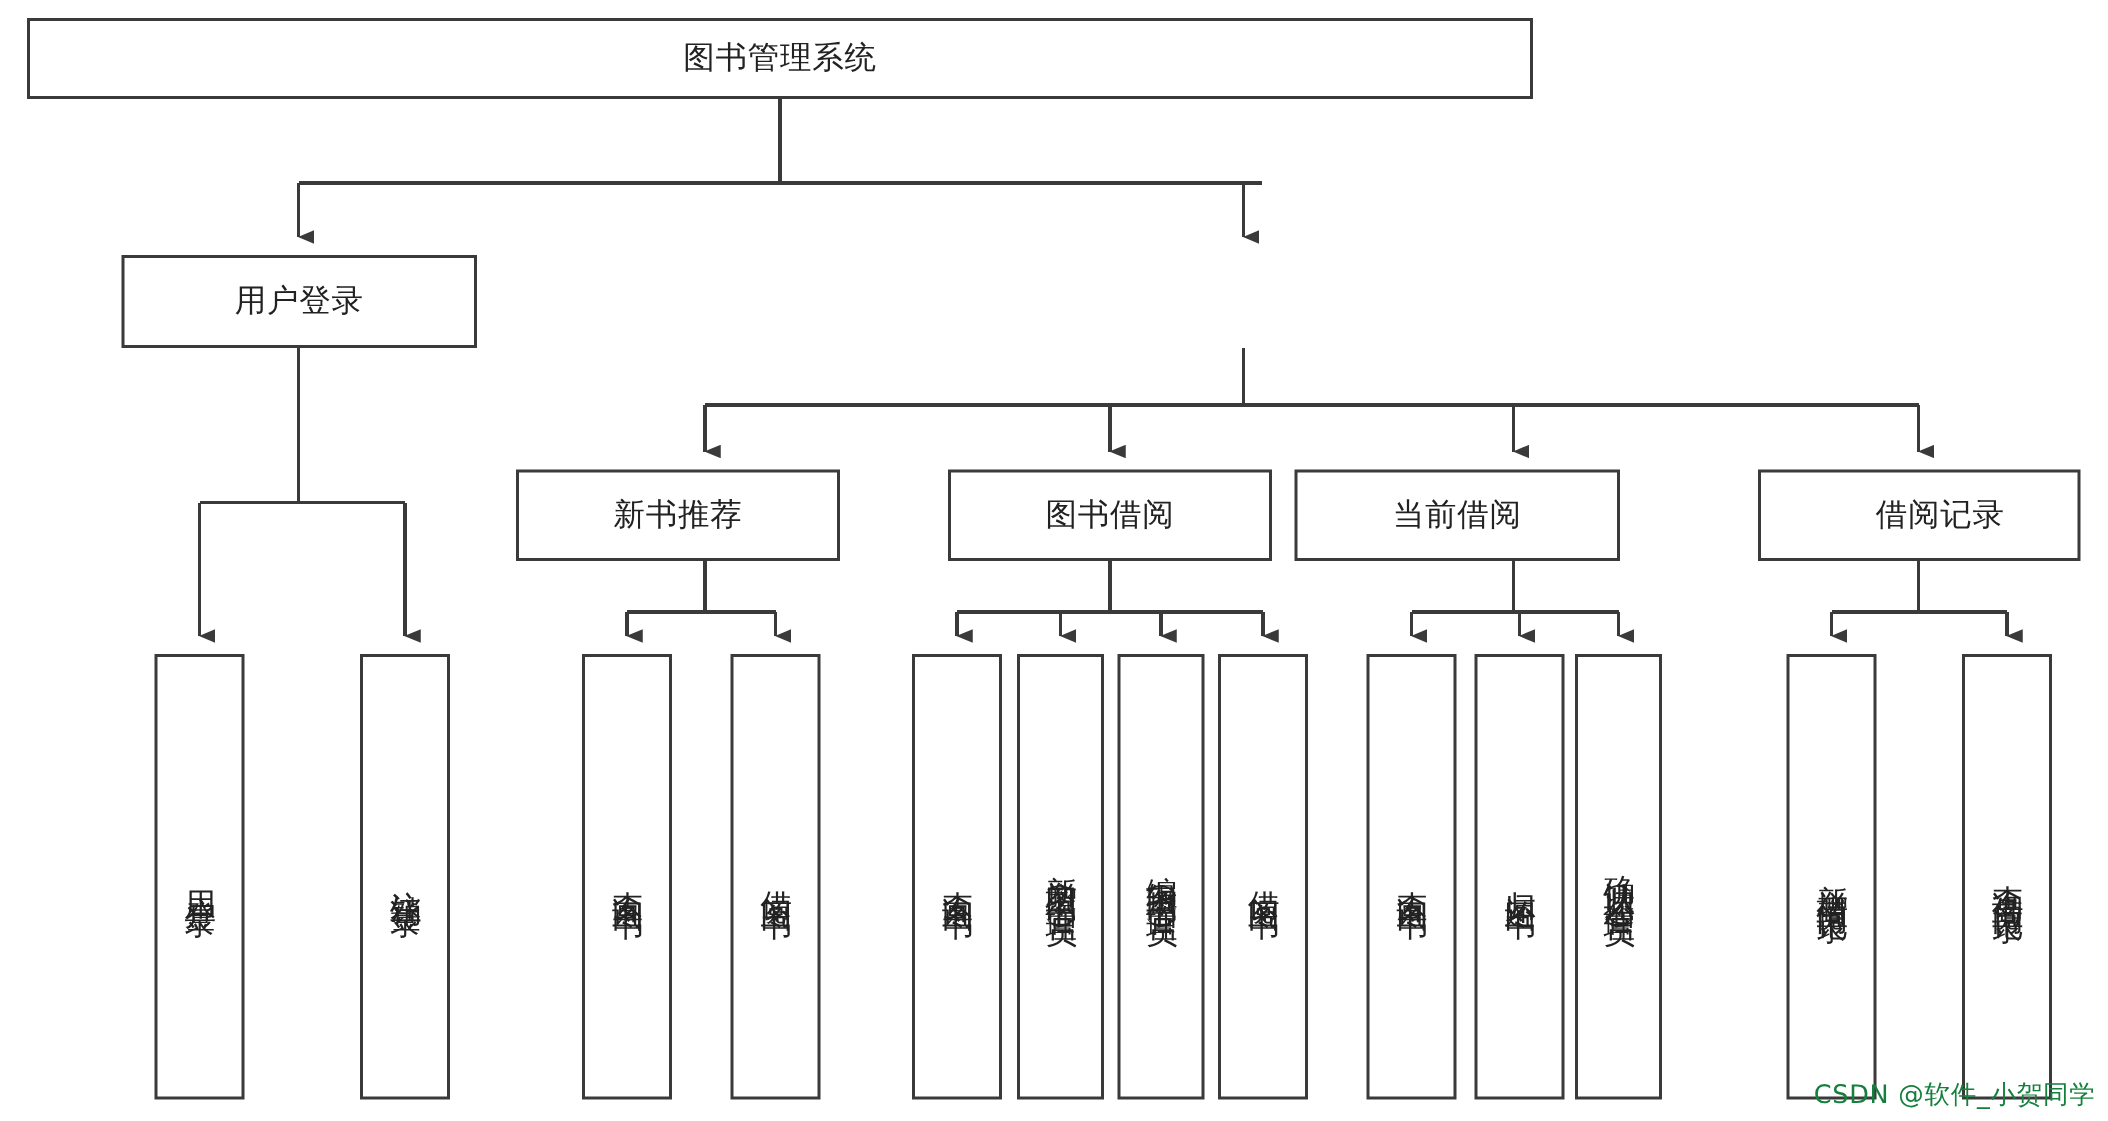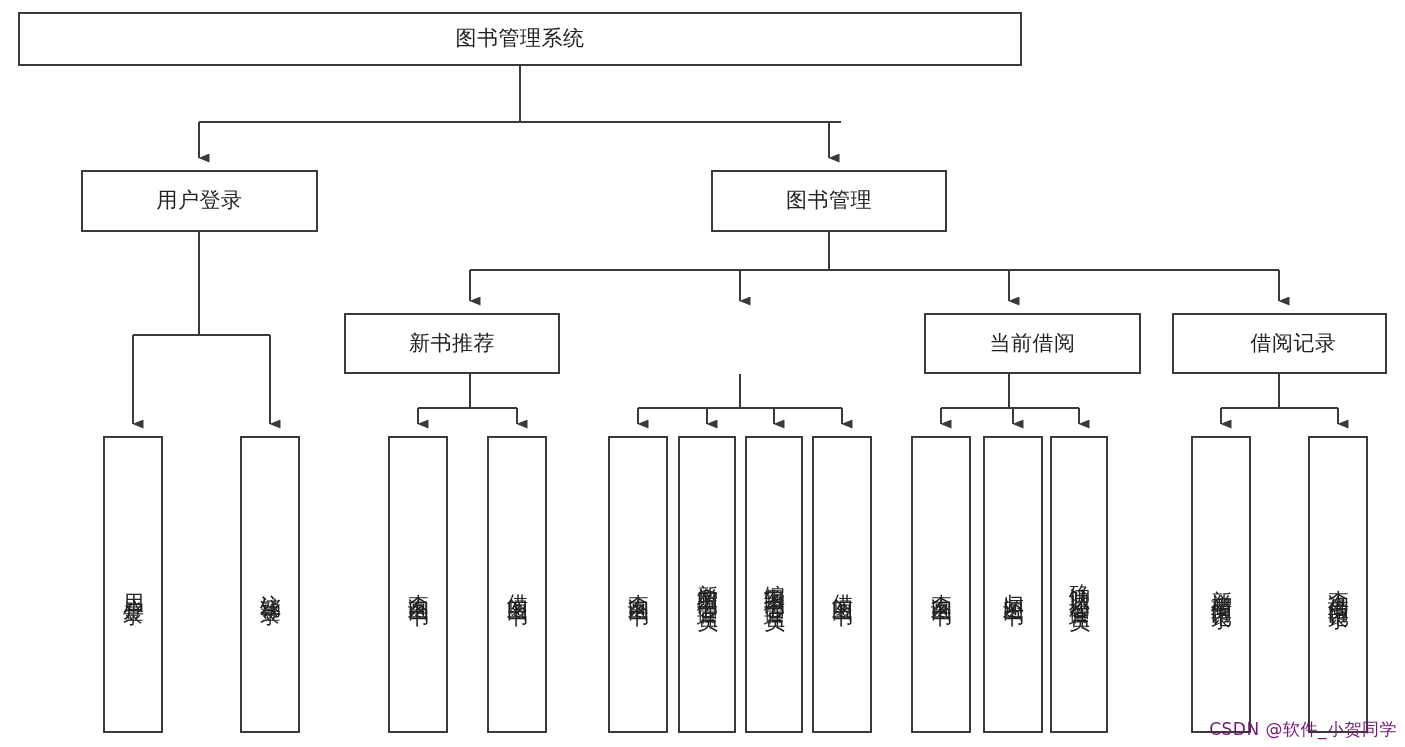--- a/index.html
+++ b/index.html
@@ -55,21 +55,21 @@
     font-size: 21px;
     line-height: 1;
     white-space: nowrap;
     max-height: 100%;
   }
   .watermark {
     position: absolute;
     right: 8px;
     bottom: 6px;
     font-size: 17px;
-    color: #701a75;
+    color: #15803d;
     letter-spacing: 0.5px;
     white-space: nowrap;
     pointer-events: none;
   }
 </style>
 </head>
 <body>
 
 <div id="diagram-root">
 
@@ -123,28 +123,28 @@
     </g>
   </svg>
 
   <div class="node" style="left:18px; top:12px; width:1004px; height:54px;">
     <span class="label">图书管理系统</span>
   </div>
 
   <div class="node" style="left:81px; top:170px; width:237px; height:62px;">
     <span class="label">用户登录</span>
   </div>
-  <div class="node" style="left:711px; top:170px; width:236px; height:62px;">
-    <span class="label">图书管理</span>
-  </div>
 
   <div class="node" style="left:344px; top:313px; width:216px; height:61px;">
     <span class="label">新书推荐</span>
   </div>
-  <div class="node" style="left:924px; top:313px; width:217px; height:61px;">
+  <div class="node" style="left:632px; top:313px; width:216px; height:61px;">
+    <span class="label">图书借阅</span>
+  </div>
+  <div class="node" style="left:863px; top:313px; width:217px; height:61px;">
     <span class="label">当前借阅</span>
   </div>
   <div class="node" style="left:1172px; top:313px; width:215px; height:61px;padding-left:28px;">
     <span class="label">借阅记录</span>
   </div>
 
   <div class="node vertical" style="left:103px; top:436px; width:60px; height:297px;">
     <span class="label">用户登录</span>
   </div>
   <div class="node vertical" style="left:240px; top:436px; width:60px; height:297px;">

